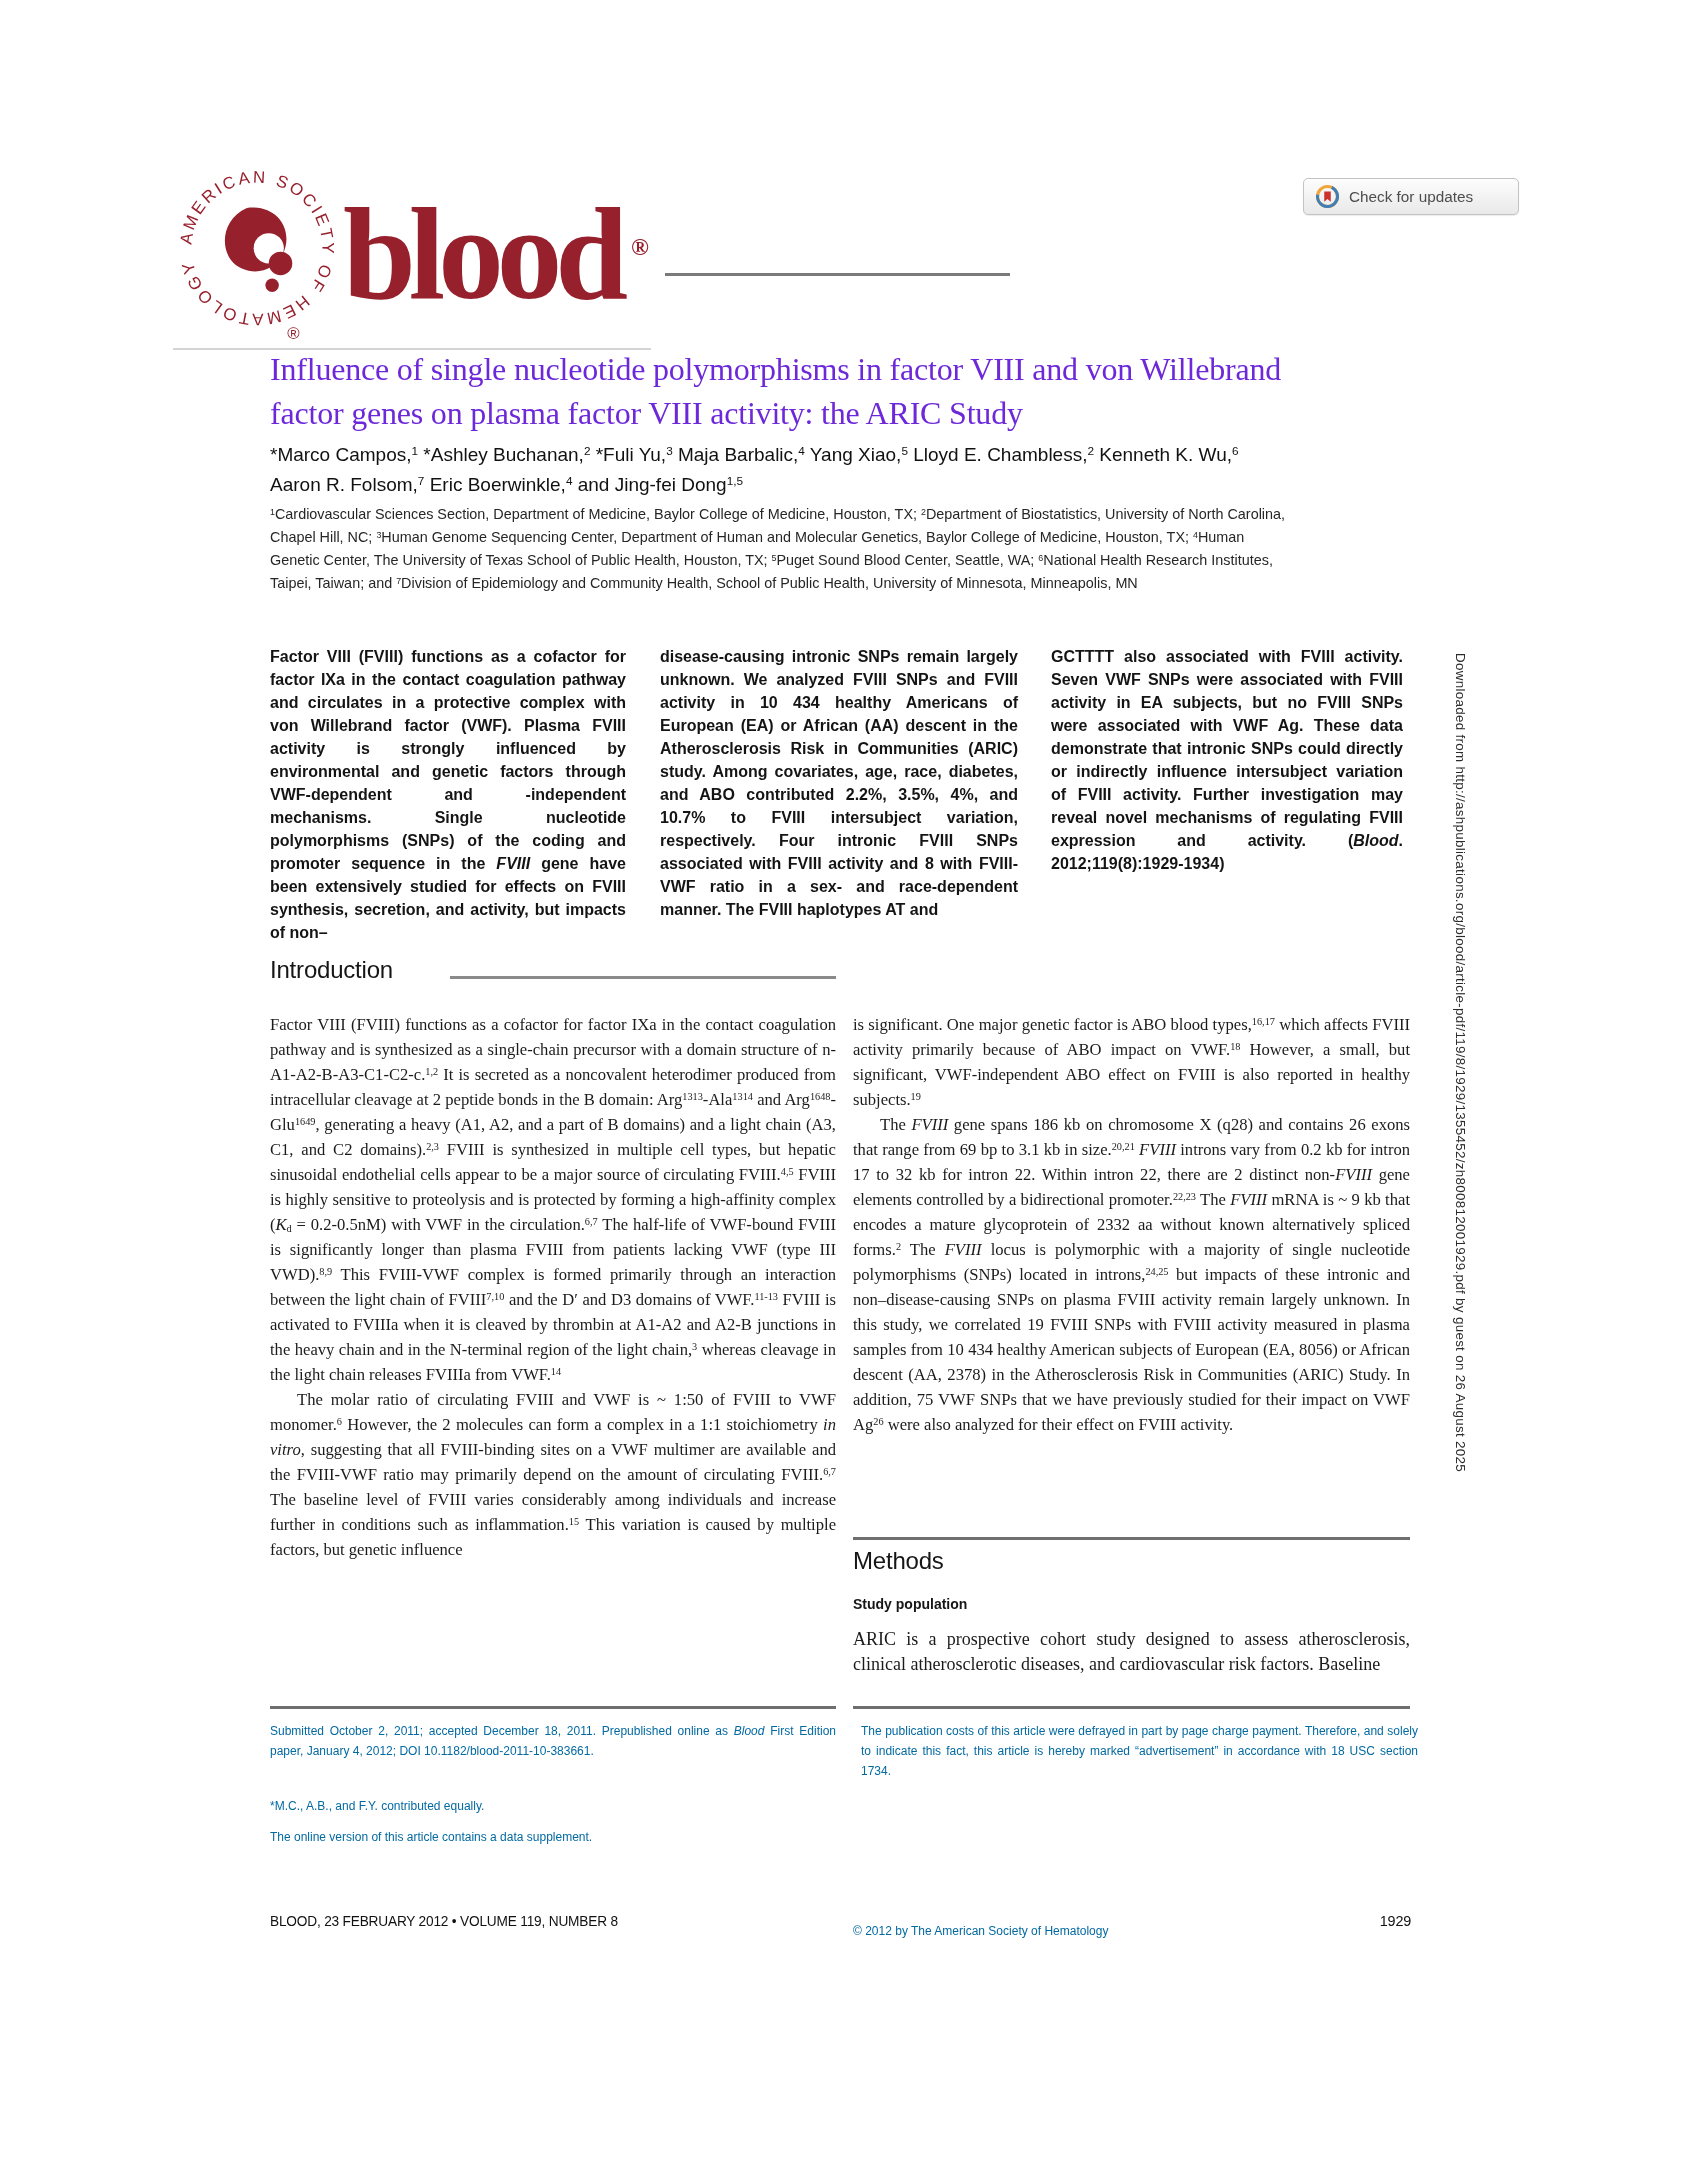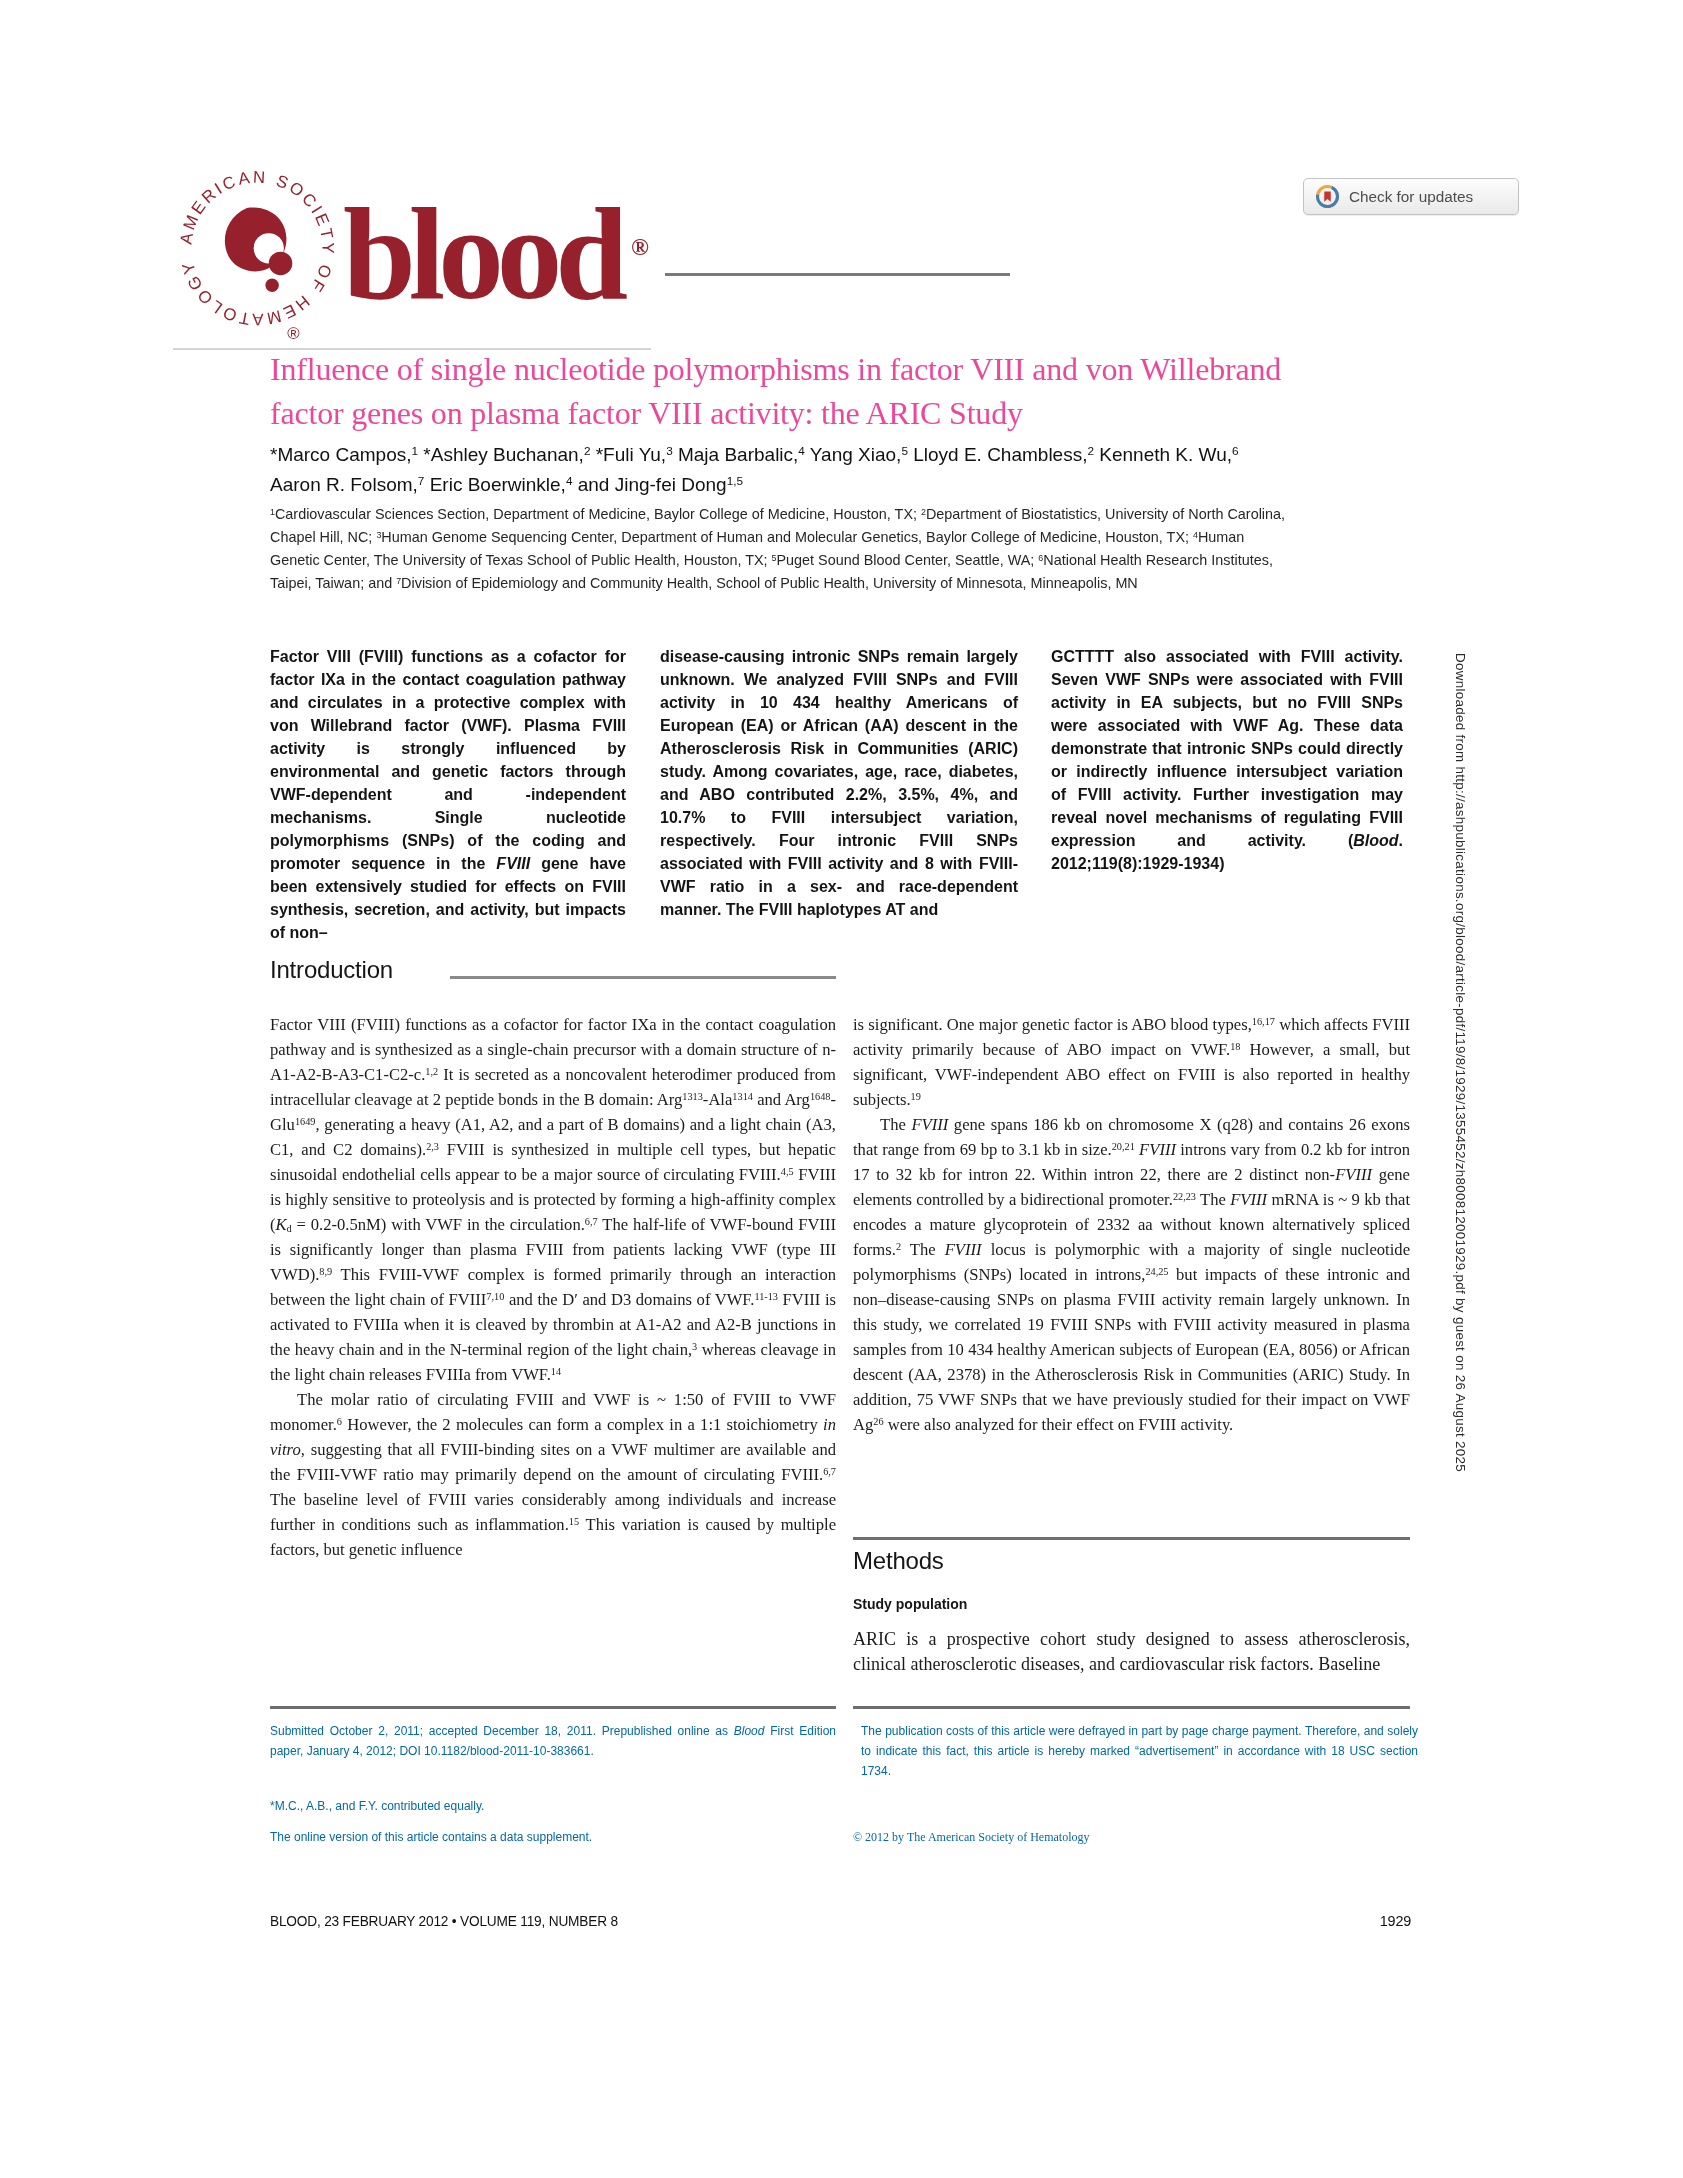--- a/index.html
+++ b/index.html
@@ -18,21 +18,21 @@
   .wordmark .reg{font-size:24px;letter-spacing:0;vertical-align:top;position:relative;top:-6px;left:10px;}
   .mast-hairline{left:173px;top:348px;width:478px;height:2px;background:#d4d4d4;}
   .mast-rule{left:665px;top:273px;width:345px;height:3px;background:#7a7a7a;}
 
   .check-btn{left:1303px;top:178px;width:216px;height:37px;border:1px solid #c3c3c3;border-radius:5px;
              background:linear-gradient(#fdfdfd,#e9e9e9);display:flex;align-items:center;gap:10px;
              padding:15px 12px;box-sizing:border-box;box-shadow:0 1px 1px rgba(0,0,0,.08);cursor:pointer;}
   .check-btn span{font-size:15.3px;color:#4d4d4d;}
 
   
-  .title{left:270px;top:347px;width:1148px;font-size:32px;line-height:44px;color:#ec4899;letter-spacing:-0.2px;}
+  .title{left:270px;top:347px;width:1148px;font-size:32px;line-height:44px;color:#6d28d9;letter-spacing:-0.2px;}
   .authors{left:270px;top:440px;width:1148px;font-size:19px;line-height:30px;color:#111;}
   .affils{left:270px;top:503px;width:1158px;font-size:14.4px;line-height:23px;color:#262626;}
 
   
   .abscol{top:645px;font-size:16px;line-height:23px;font-weight:bold;color:#141414;
           text-align:justify;}
   .abs1{left:270px;width:356px;}
   .abs2{left:660px;width:358px;}
   .abs3{left:1051px;width:352px;}
 
@@ -54,21 +54,21 @@
 
   
   .fn-rule{top:1706px;height:2.5px;background:#6f6f6f;}
   .fnL-rule{left:270px;width:566px;}
   .fnR-rule{left:853px;width:557px;}
   .fn{font-size:12px;line-height:20px;color:#0369a1;text-align:justify;}
   .fn-sub{left:270px;top:1721px;width:566px;}
   .fn-eq{left:270px;top:1796px;width:566px;}
   .fn-on{left:270px;top:1827px;width:566px;}
   .fn-pc{left:853px;top:1721px;width:557px;margin-left:8px;}
-  .fn-cp{left:853px;top:1827px;width:557px;font-family:Liberation Serif, serif;}
+  .fn-cp{left:853px;top:1921px;width:557px;}
 
   
   .runfoot{top:1913px;font-size:14.4px;color:#111;letter-spacing:-0.2px;}
   .rf-left{left:270px;transform:scaleX(.95);transform-origin:left;}
   .rf-page{right:272px;}
 
   
   .watermark{left:1453px;top:653px;height:911px;writing-mode:vertical-rl;font-size:13.4px;
              letter-spacing:0.3px;color:#2b2b2b;white-space:nowrap;}
 </style>

